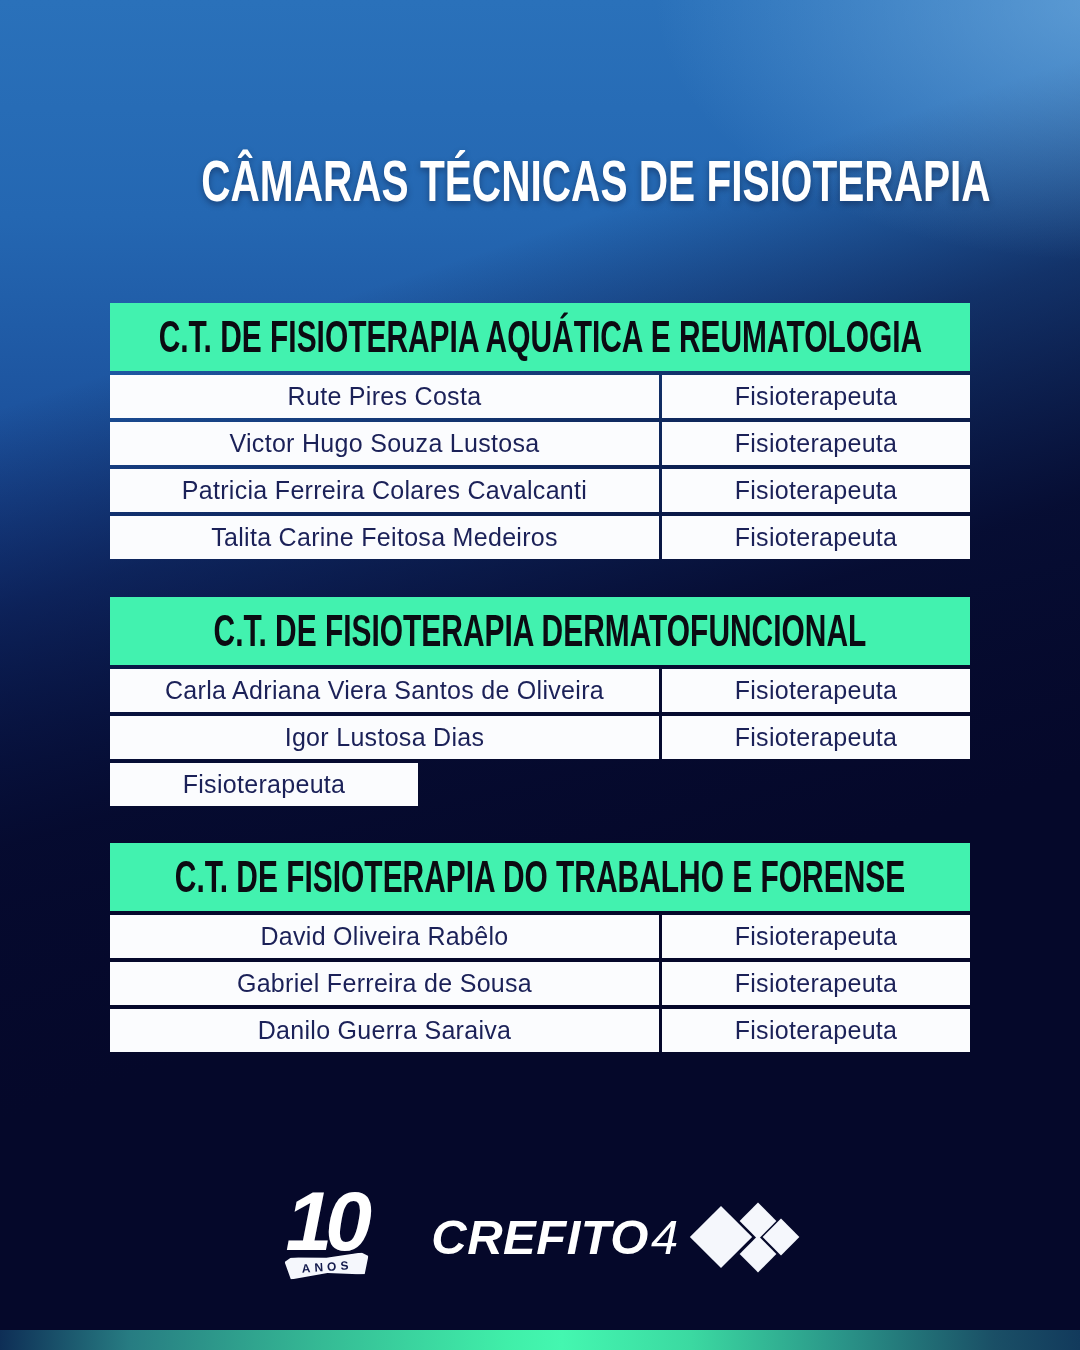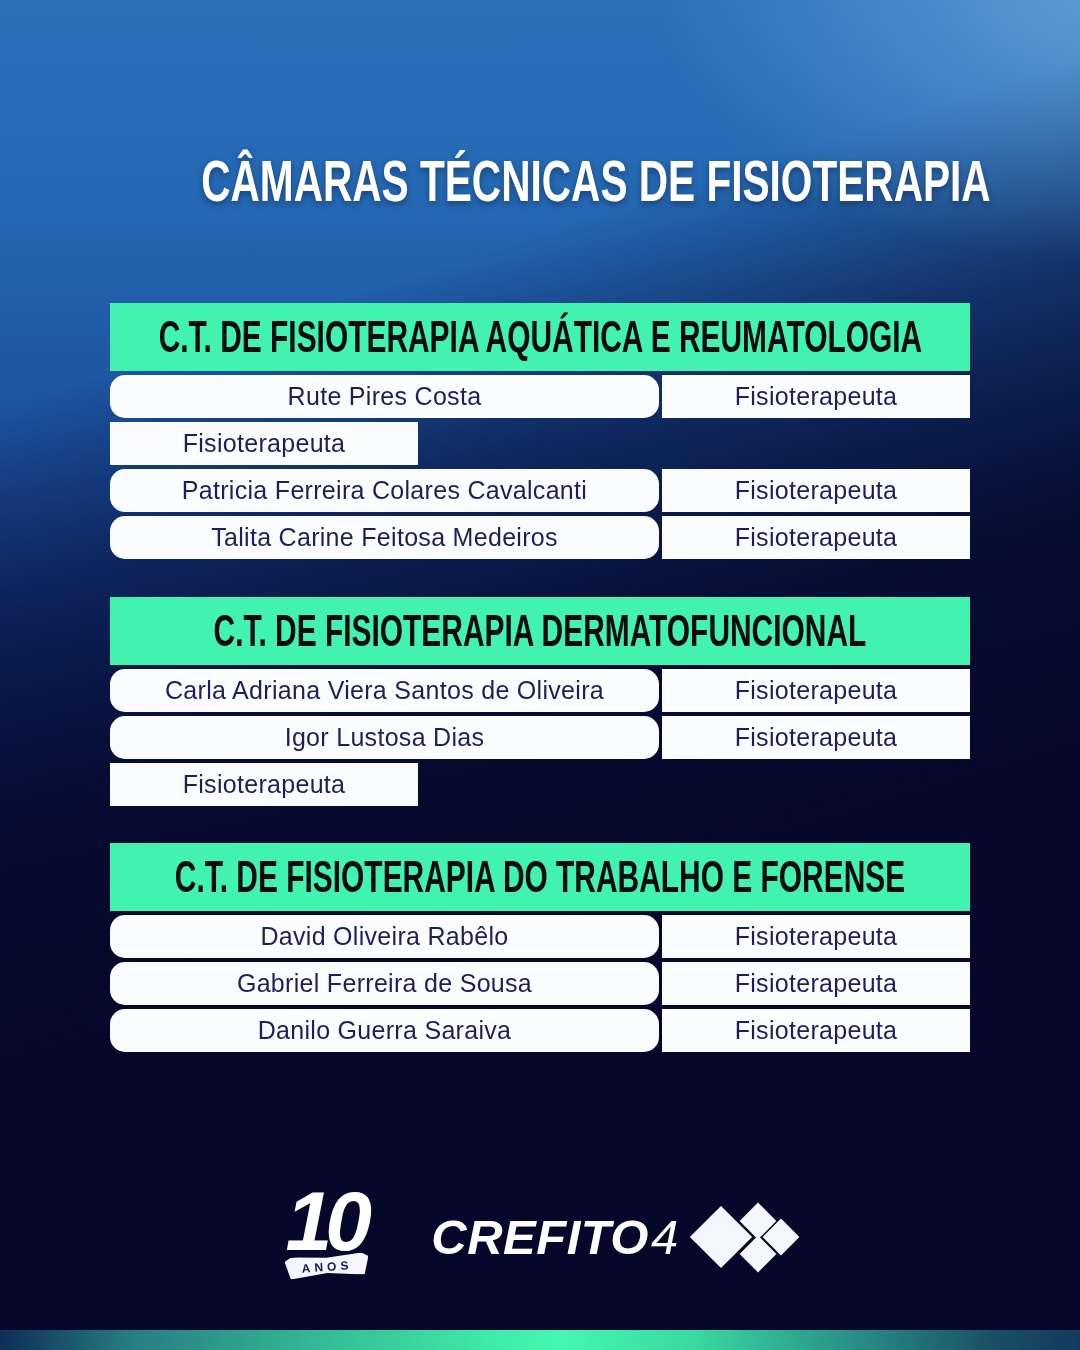--- a/index.html
+++ b/index.html
@@ -30,21 +30,21 @@
     display:flex;align-items:center;justify-content:center;
     color:#0B0B12;font-weight:700;font-size:44px;line-height:44px;
   }
   .member-row{display:flex;gap:3px;margin-top:4px;}
   .member-row:first-of-type{margin-top:0;}
   .cell{
     background:#FBFCFE;height:43px;
     display:flex;align-items:center;justify-content:center;
     color:#1B2158;font-size:25px;letter-spacing:0.3px;
   }
-  .cell-name{width:549px;border-radius:15px;}
+  .cell-name{width:549px;}
   .cell-role{width:308px;}
 
   .logo{
     position:absolute;top:1192px;left:0;width:100%;height:90px;
     display:flex;align-items:center;justify-content:center;gap:16px;color:#fff;
   }
   .ten-mark{position:relative;width:92px;height:88px;}
   .ten-number{
     position:absolute;top:-14px;left:0;width:100%;text-align:center;
     font-size:84px;line-height:84px;font-weight:700;letter-spacing:-7px;font-style:italic;
@@ -82,20 +82,21 @@
 
   <section class="ct-table t1">
     <div class="table-header">
       <span class="condense-hdr">C.T. DE FISIOTERAPIA AQUÁTICA E REUMATOLOGIA</span>
     </div>
     <div class="member-row">
       <div class="cell cell-name">Rute Pires Costa</div>
       <div class="cell cell-role">Fisioterapeuta</div>
     </div>
     <div class="member-row">
+      <div class="cell cell-name">Victor Hugo Souza Lustosa</div>
       <div class="cell cell-role">Fisioterapeuta</div>
     </div>
     <div class="member-row">
       <div class="cell cell-name">Patricia Ferreira Colares Cavalcanti</div>
       <div class="cell cell-role">Fisioterapeuta</div>
     </div>
     <div class="member-row">
       <div class="cell cell-name">Talita Carine Feitosa Medeiros</div>
       <div class="cell cell-role">Fisioterapeuta</div>
     </div>

